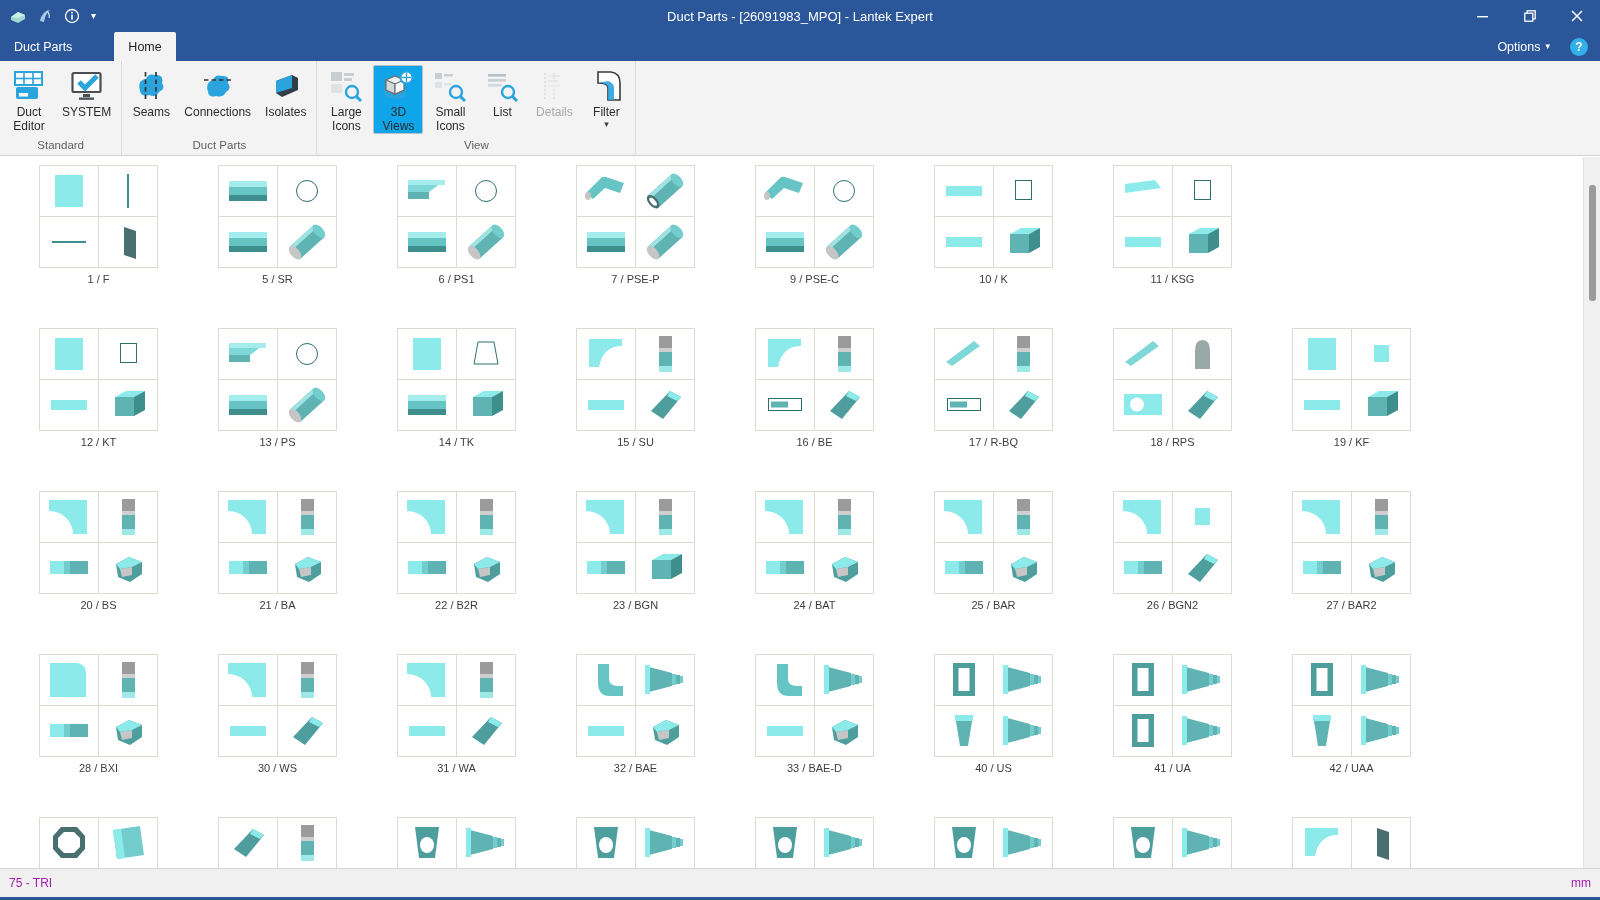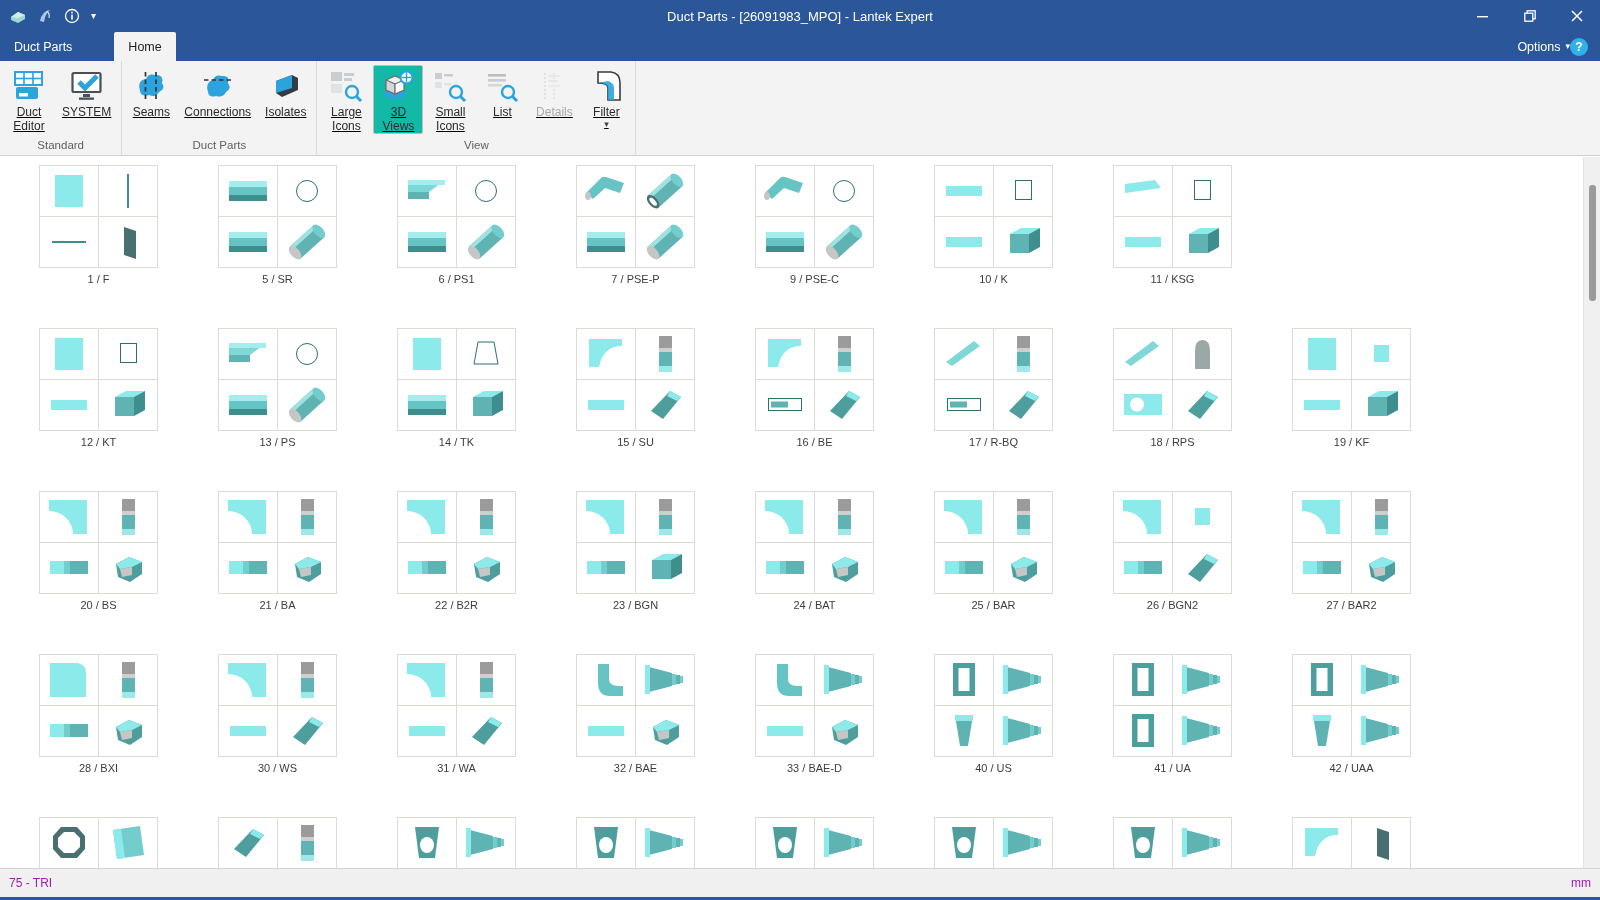--- a/index.html
+++ b/index.html
@@ -10,33 +10,33 @@
   .qat{display:flex;align-items:center;gap:11px;padding-left:10px;z-index:2;}
   .qicon{width:16px;height:16px;display:flex;align-items:center;justify-content:center;}
   .qcaret{color:#fff;font-size:10px;line-height:10px;}
   .wtitle{position:absolute;left:0;right:0;text-align:center;color:#fff;font-size:13px;pointer-events:none;}
   .wincontrols{margin-left:auto;display:flex;height:100%;z-index:2;}
   .winbtn{width:47px;height:100%;display:flex;align-items:center;justify-content:center;}
   
   .tabrow{position:absolute;top:32px;left:0;right:0;height:29px;background:#2b579a;display:flex;align-items:stretch;}
   .tab{display:flex;align-items:center;padding:0 14px;color:#fff;font-size:12.5px;}
   .tab.active{background:#f3f3f3;color:#1e1e1e;margin-left:28px;border-radius:2px 2px 0 0;}
-  .tabright{margin-left:auto;display:flex;align-items:center;gap:0;padding-right:12px;}
+  .tabright{margin-left:auto;display:flex;align-items:center;gap:20px;padding-right:12px;}
   .optionsbtn{display:flex;align-items:center;gap:5px;color:#fff;font-size:12.5px;}
   .optcaret{font-size:9px;line-height:9px;}
   .helpbtn{width:18px;height:18px;border-radius:50%;background:#31b0ea;color:#fff;font-size:12px;font-weight:bold;
            display:flex;align-items:center;justify-content:center;}
   
   .ribbon{position:absolute;top:61px;left:0;right:0;height:95px;background:#f3f3f3;
           border-bottom:1px solid #d2d2d2;display:flex;box-sizing:border-box;}
   .rgroup{display:flex;flex-direction:column;border-right:1px solid #dadada;padding:2px 3px 0;}
-  .rbuttons{display:flex;flex:1;align-items:flex-start;padding-top:2px;text-decoration:underline;}
+  .rbuttons{display:flex;flex:1;align-items:flex-start;padding-top:2px;}
   .rbtn{display:flex;flex-direction:column;align-items:center;padding:3px 5px 0;min-width:38px;
         border:1px solid transparent;border-radius:2px;margin:0 1px;}
-  .rbtn.selected{background:#14b8a6;border-color:#bdbdbd;}
+  .rbtn.selected{background:#0ea5e9;border-color:#bdbdbd;}
   .ricon{width:34px;height:34px;margin-bottom:2px;}
   .ricon svg{display:block;width:34px;height:34px;}
   .rlabel{font-size:12px;color:#2b2b2b;text-align:center;line-height:14px;}
   .rbtn.disabled .rlabel{color:#a8a8a8;}
   .bcaret{font-size:9px;color:#444;line-height:11px;text-align:center;}
   .rgrouplabel{font-size:11.5px;color:#5f5f5f;text-align:center;padding:3px 6px 4px;}
   
   .content{position:absolute;top:157px;left:0;width:1583px;height:711px;background:#fff;overflow:hidden;}
   .grid{padding:8px 0 0 39px;}
   .grow{display:flex;gap:60px;margin-bottom:42px;}

